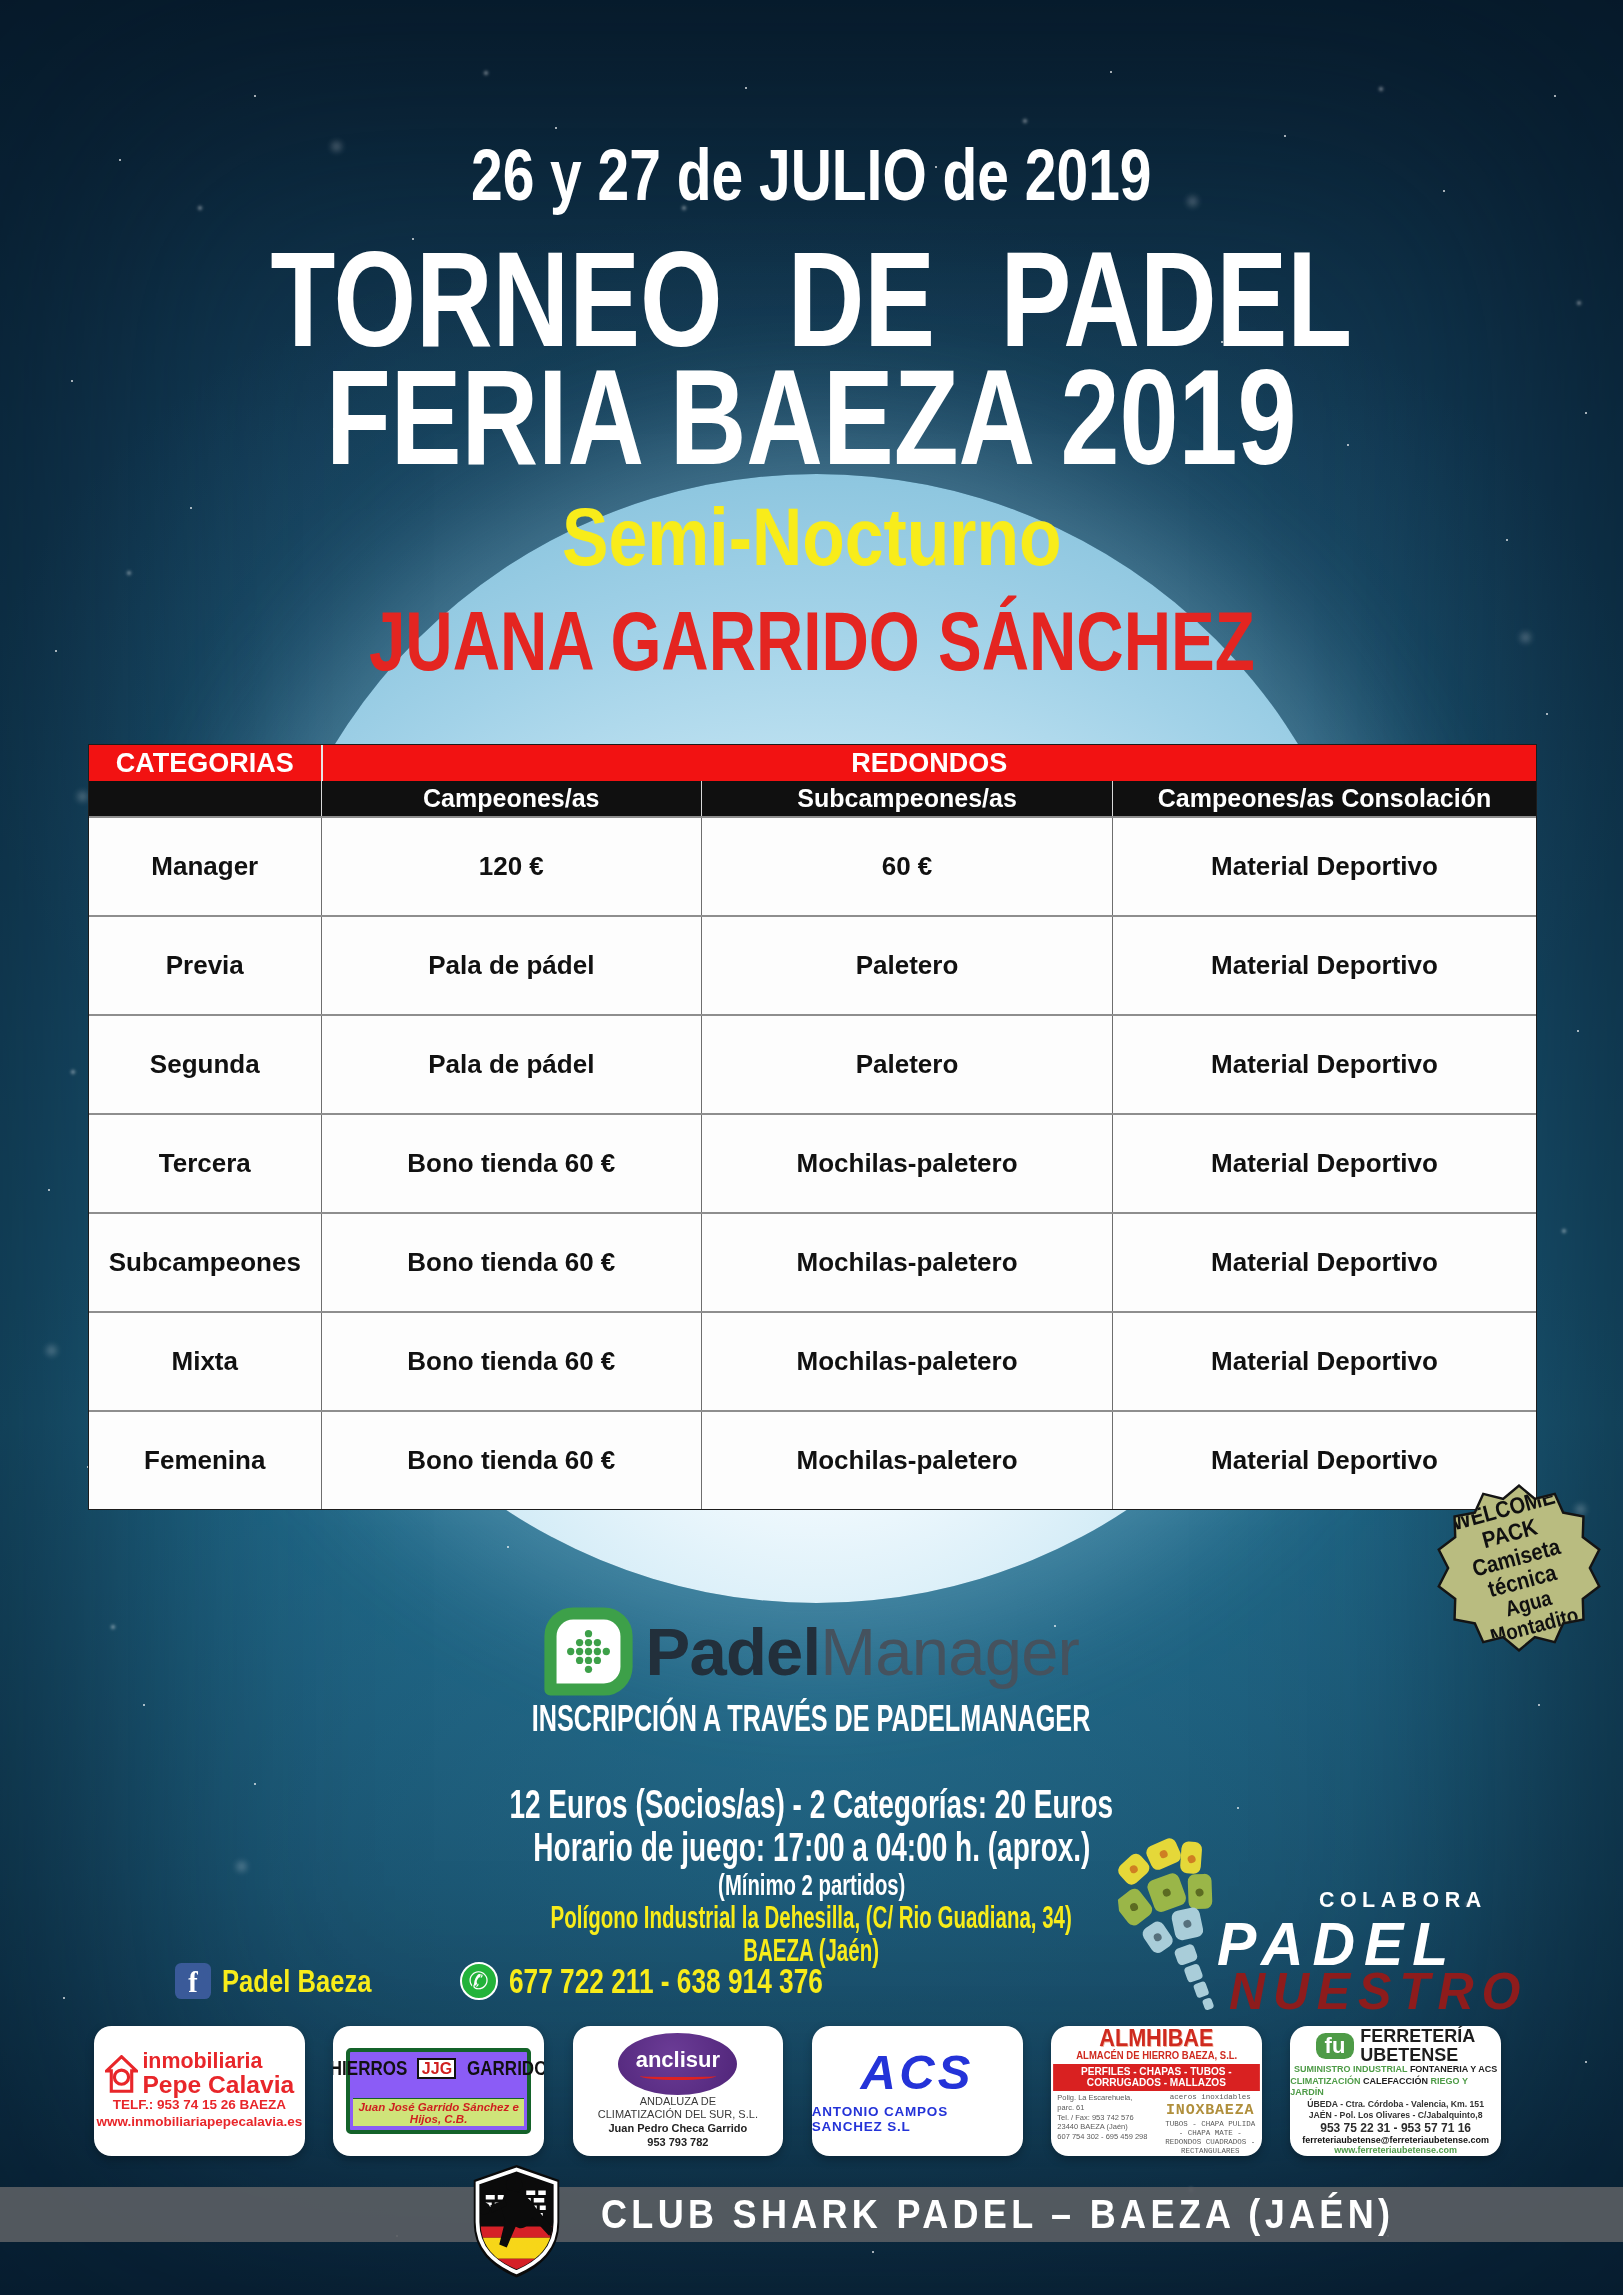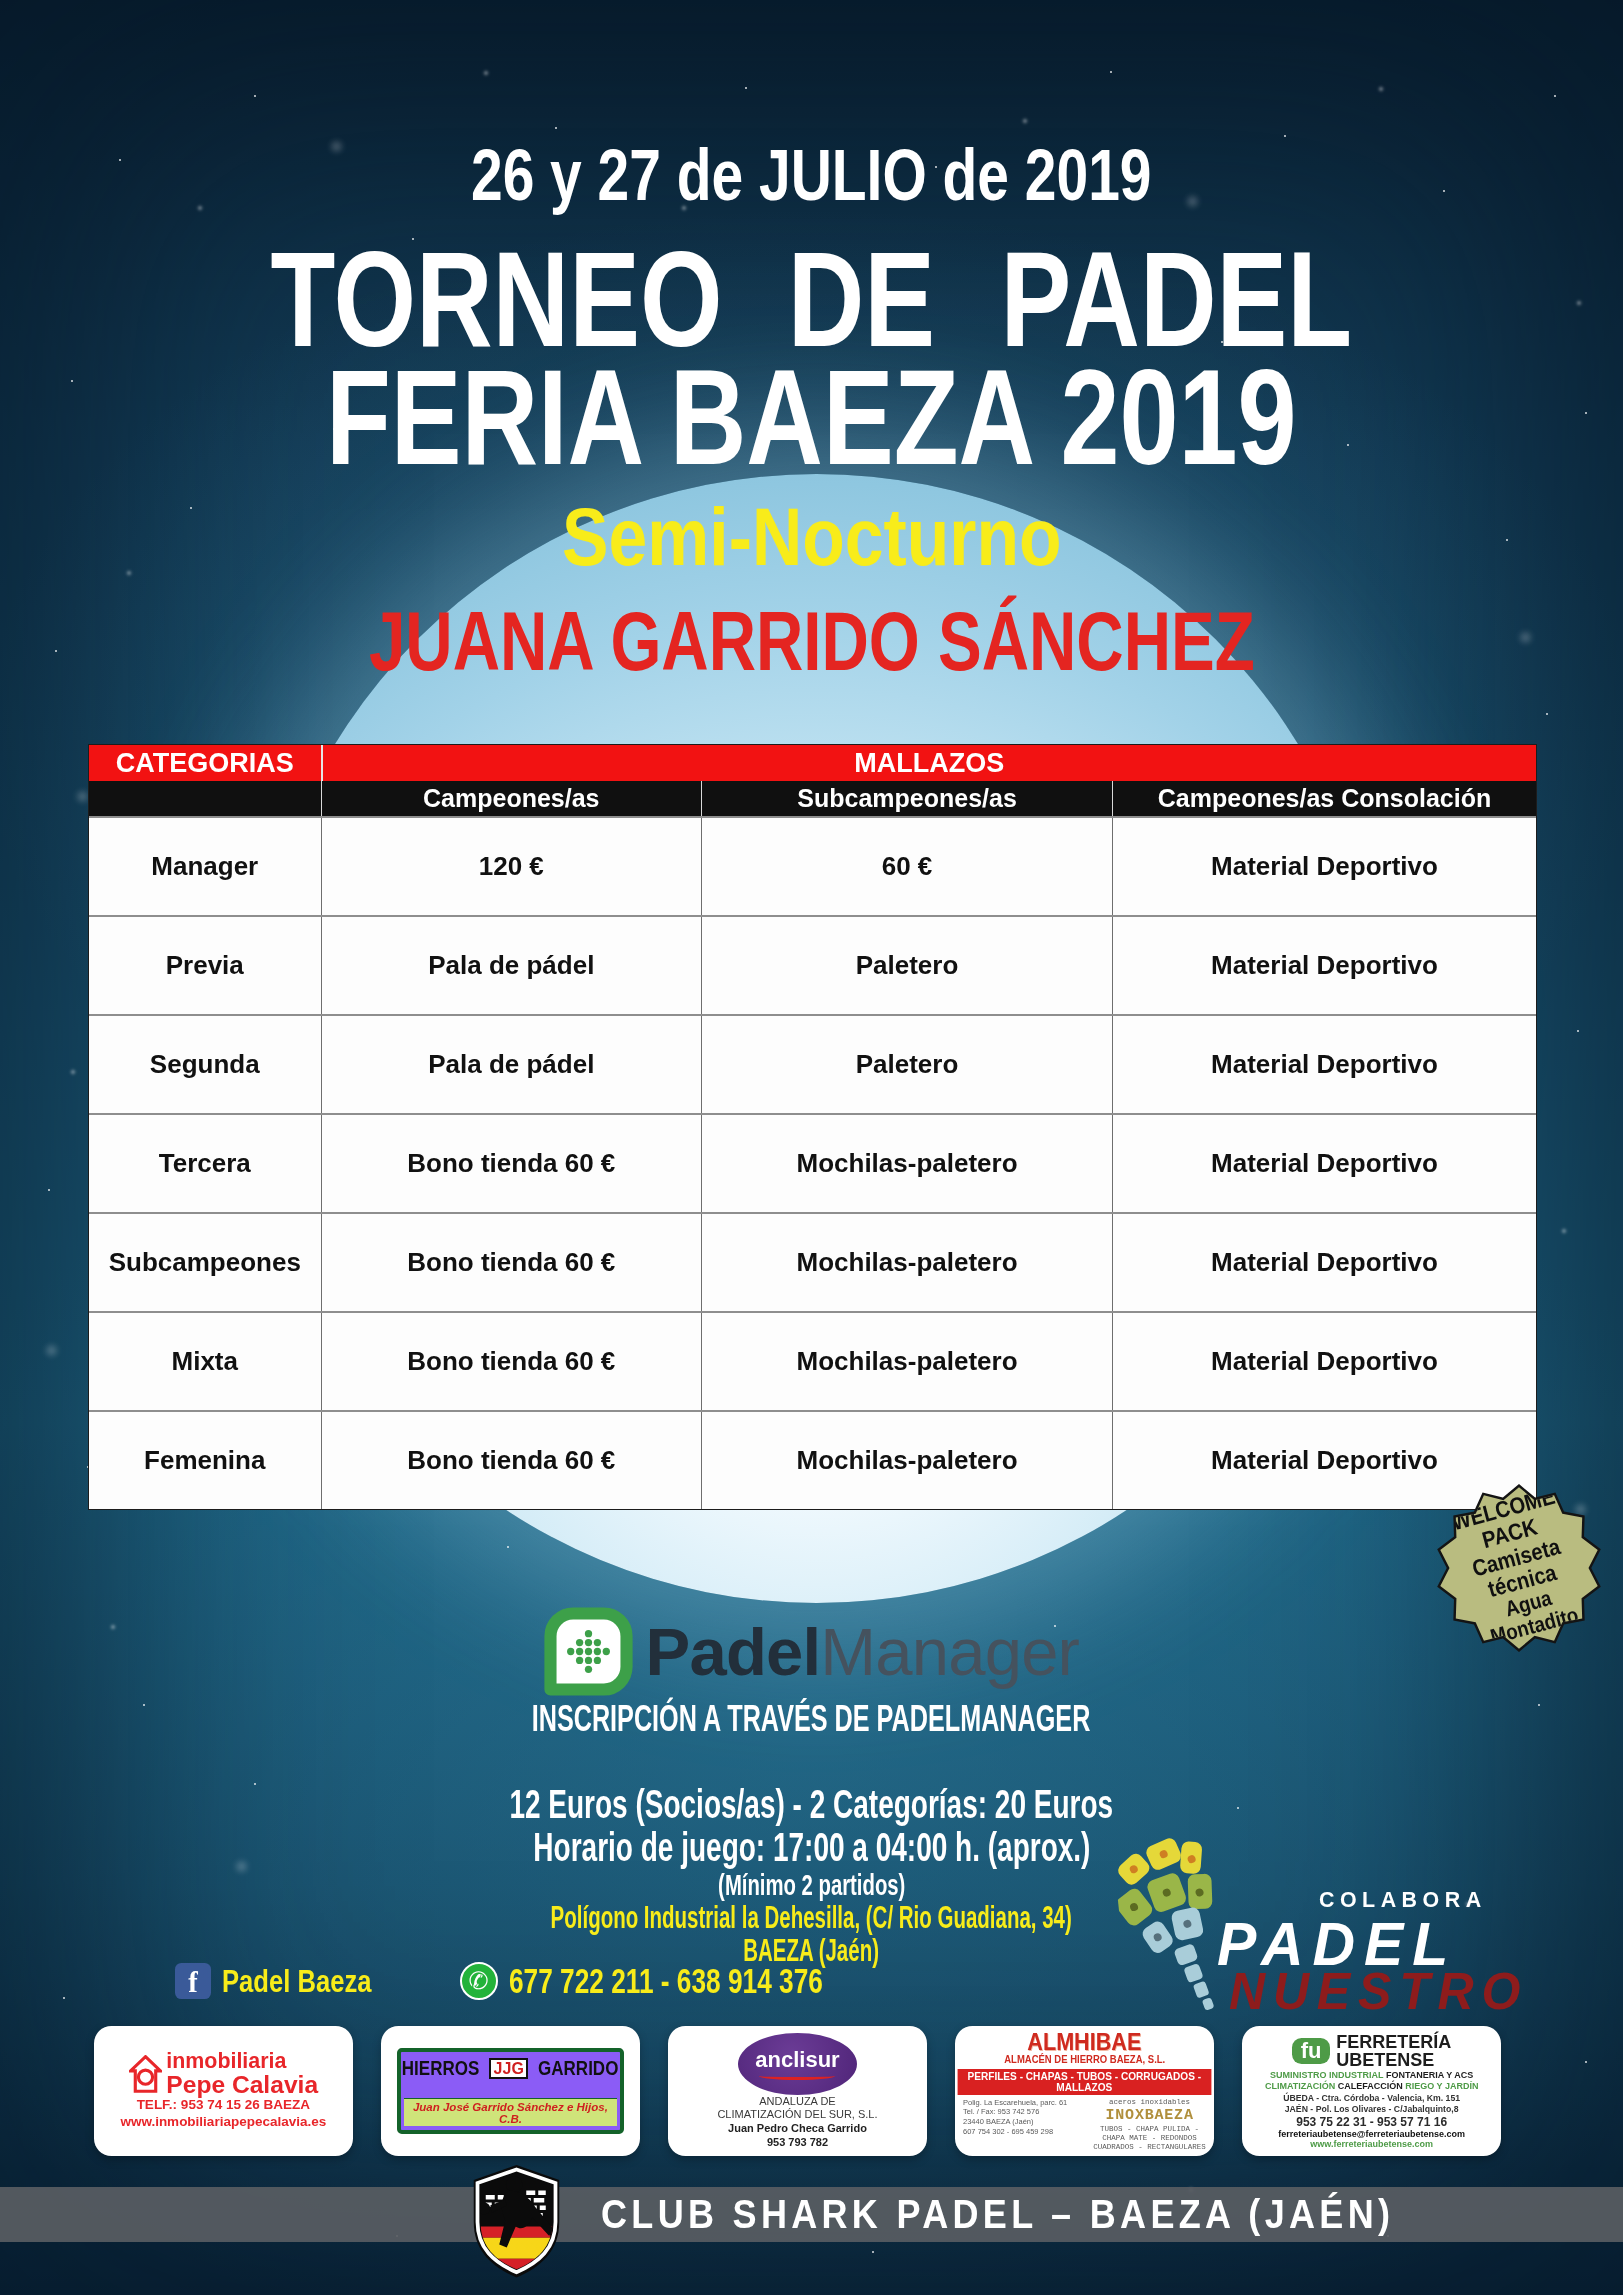--- a/index.html
+++ b/index.html
@@ -148,21 +148,21 @@
 
   <div class="hline date-line"><span class="cond">26 y 27 de JULIO de 2019</span></div>
   <div class="hline title1"><span class="cond">TORNEO DE PADEL</span></div>
   <div class="hline title2"><span class="cond">FERIA BAEZA 2019</span></div>
   <div class="hline subtitle"><span class="cond">Semi-Nocturno</span></div>
   <div class="hline honoree"><span class="cond">JUANA GARRIDO SÁNCHEZ</span></div>
 
   <div class="prize-table">
     <div class="t-row t-head">
       <div class="t-cell w1">CATEGORIAS</div>
-      <div class="t-cell wrest">MALLAZOS</div>
+      <div class="t-cell wrest">REDONDOS</div>
     </div>
     <div class="t-row t-subhead">
       <div class="t-cell w1"></div>
       <div class="t-cell w2">Campeones/as</div>
       <div class="t-cell w3">Subcampeones/as</div>
       <div class="t-cell w4">Campeones/as Consolación</div>
     </div>
     <div class="t-row t-data">
       <div class="t-cell w1">Manager</div>
       <div class="t-cell w2">120 €</div>
@@ -328,20 +328,26 @@
           <span>anclisur</span>
           <span class="an-wave"></span>
         </div>
         <div class="an-line">ANDALUZA DE</div>
         <div class="an-line">CLIMATIZACIÓN DEL SUR, S.L.</div>
         <div class="an-line an-bold">Juan Pedro Checa Garrido</div>
         <div class="an-line an-bold">953 793 782</div>
       </div>
     </div>
 
+    <div class="card">
+      <div class="inner">
+        <div class="acs-logo">ACS</div>
+        <div class="acs-name">ANTONIO CAMPOS SANCHEZ S.L</div>
+      </div>
+    </div>
 
     <div class="card">
       <div class="inner">
         <div class="al-brand">ALMHIBAE</div>
         <div class="al-sub">ALMACÉN DE HIERRO BAEZA, S.L.</div>
         <div class="al-banner">PERFILES - CHAPAS - TUBOS - CORRUGADOS - MALLAZOS</div>
         <div class="al-cols">
           <div class="al-left">
             <div>Polig. La Escarehuela, parc. 61</div>
             <div>Tel. / Fax: 953 742 576</div>

